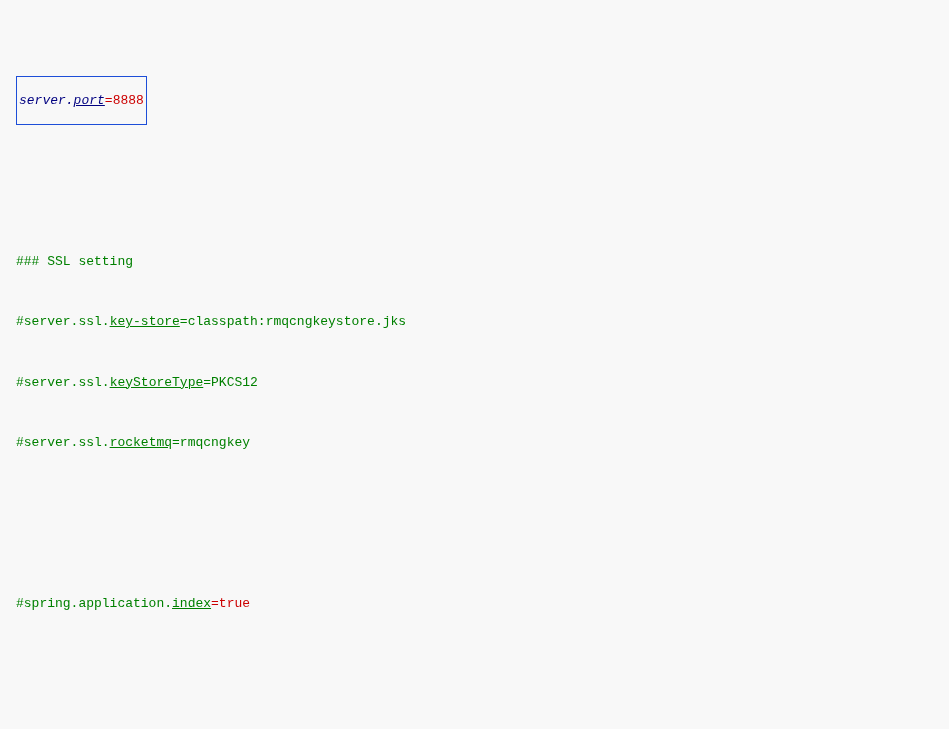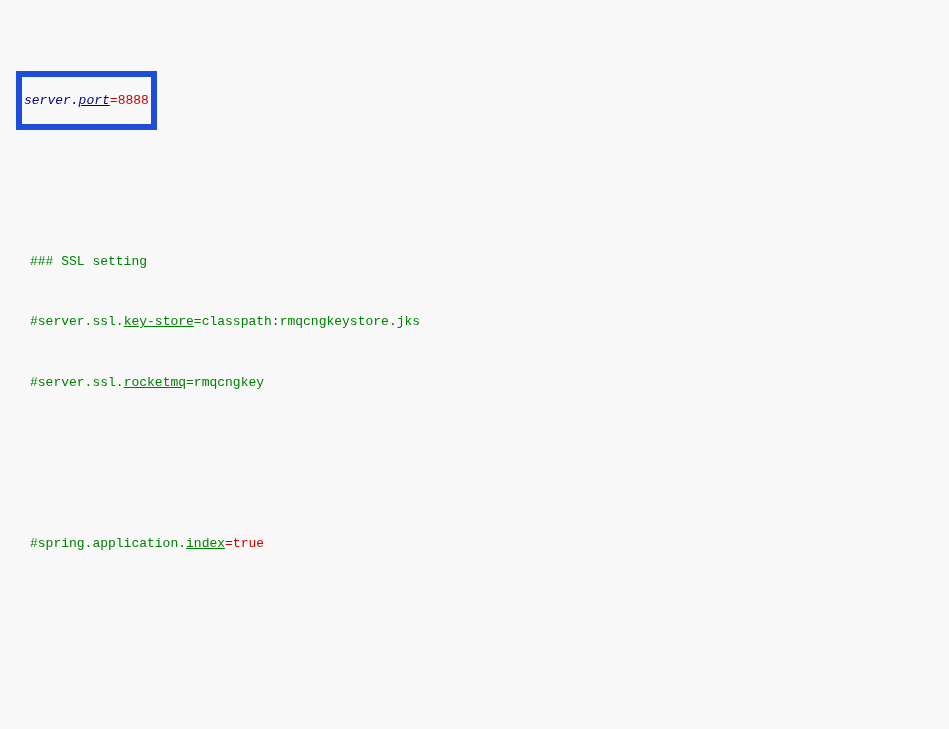--- a/index.html
+++ b/index.html
@@ -16,41 +16,42 @@
       line-height: 1.55;
       color: #000;
     }
 
     .code-block {
       white-space: pre;
       font-family: 'Courier New', Courier, monospace;
       font-size: 13px;
     }
 
-    .comment { color: #008000; margin-left: 14px; }
+    .comment { color: #008000; }
     .key { color: #000080; font-style: italic; }
     .value { color: #cc0000; }
     .inline-red-box {
       display: inline;
-      border: 6px solid #1d4ed8;
+      border: 1px solid #1d4ed8;
       padding: 16px 2px;
     }
   </style>
 </head>
 <body>
 
 <div class="code-block">
   
   
   <div><span class="inline-red-box"><span class="key">server.<span style="text-decoration:underline;">port</span></span><span class="value">=8888</span></span></div>
   
   <div>&nbsp;</div>
   
   <div><span class="comment">### SSL setting</span></div>
   <div><span class="comment">#server.ssl.<span style="text-decoration:underline;">key-store</span>=classpath:rmqcngkeystore.jks</span></div>
+  <div><span class="comment">#server.ssl.<span style="text-decoration:underline;">keyStoreType</span>=PKCS12</span></div>
   <div><span class="comment">#server.ssl.<span style="text-decoration:underline;">rocketmq</span>=rmqcngkey</span></div>
   
   <div>&nbsp;</div>
   
   <div><span class="comment">#spring.application.<span style="text-decoration:underline;">index</span></span><span class="value">=true</span></div>
   
   
   
   
   

